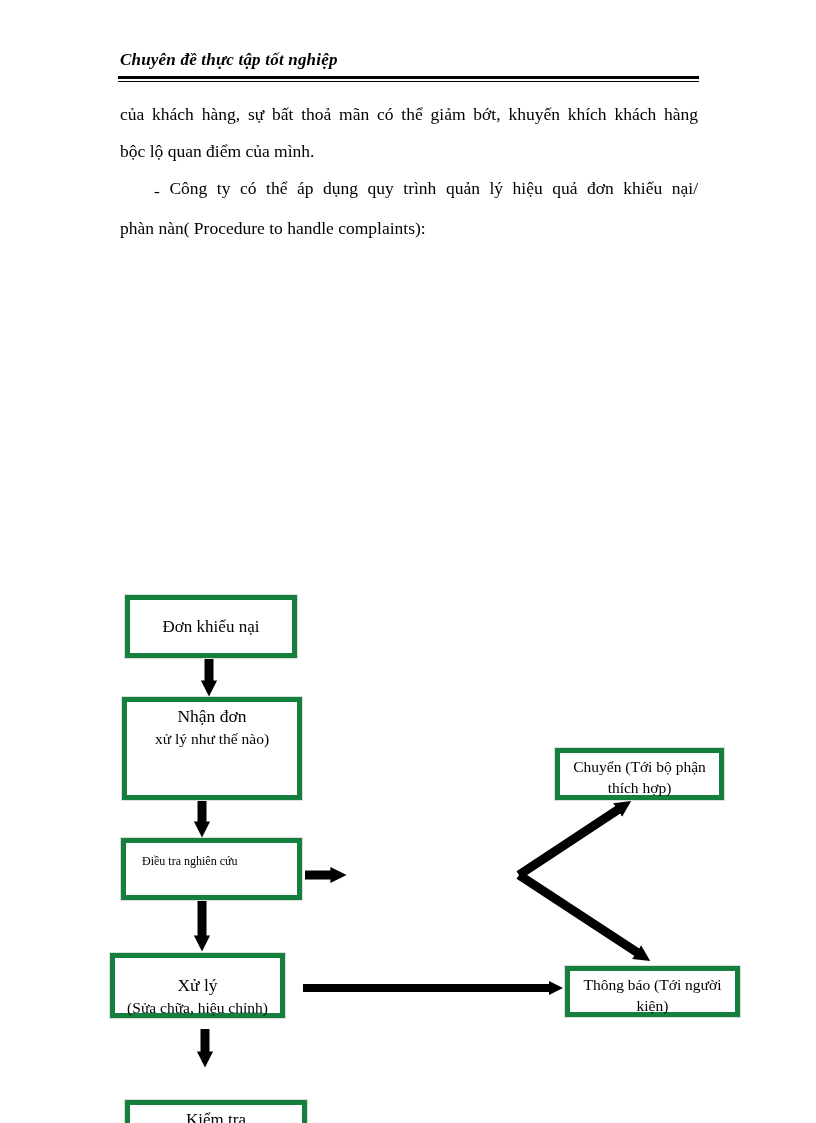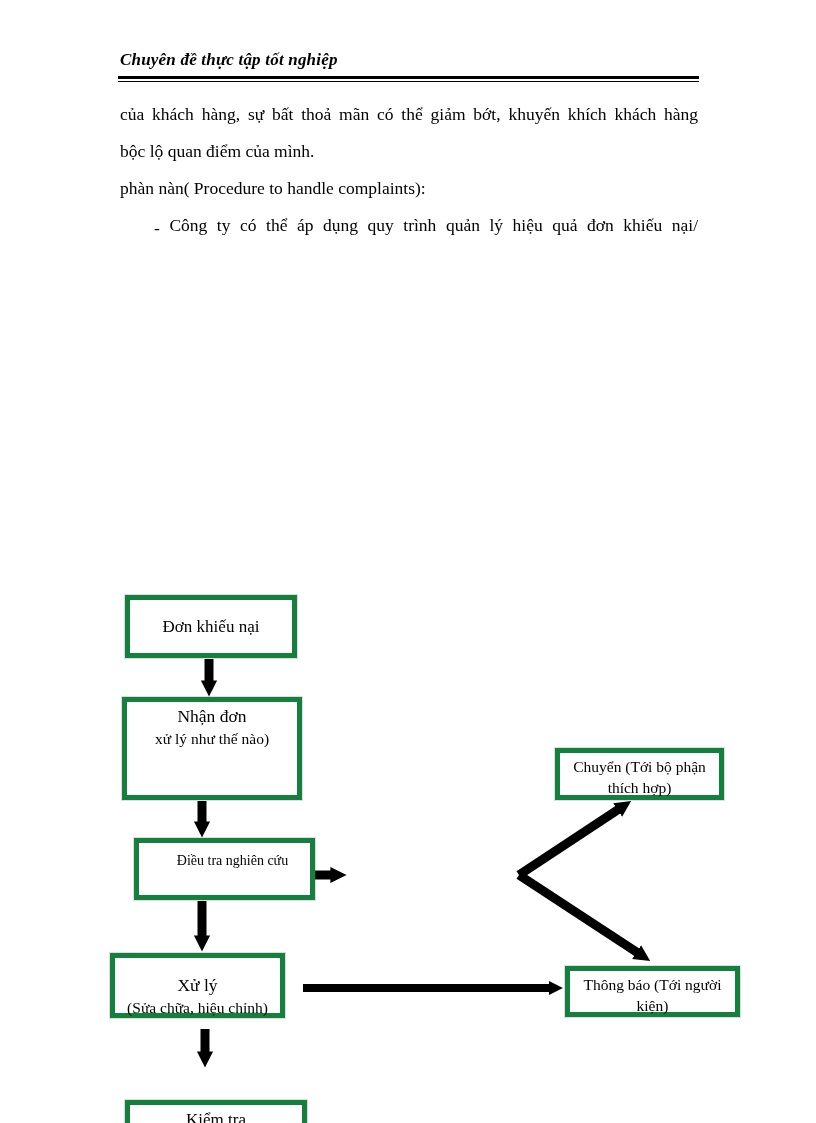--- a/index.html
+++ b/index.html
@@ -65,22 +65,22 @@
 <body>
 
 <div class="page">
 
   <div class="header-title">Chuyên đề thực tập tốt nghiệp</div>
   <div class="header-rule"></div>
 
   <div class="body-text">
     <span class="line just">của khách hàng, sự bất thoả mãn có thể giảm bớt, khuyến khích khách hàng</span>
     <span class="line">bộc lộ quan điểm của mình.</span>
+    <span class="line just indent"><span class="dash">-</span> <span>Công ty có thể áp dụng quy trình quản lý hiệu quả đơn khiếu nại/</span></span>
     <span class="line">phàn nàn( Procedure to handle complaints):</span>
-    <span class="line just indent"><span class="dash">-</span> <span>Công ty có thể áp dụng quy trình quản lý hiệu quả đơn khiếu nại/</span></span>
   </div>
 
   <svg class="arrows-svg" width="816" height="1123" viewBox="0 0 816 1123">
     <defs>
       <marker id="ah" viewBox="0 0 10 10" refX="1" refY="5" markerWidth="1.8" markerHeight="2.3" orient="auto" markerUnits="strokeWidth">
         <path d="M0,0 L10,5 L0,10 z" fill="#000"></path>
       </marker>
     </defs>
     <line x1="209" y1="659" x2="209" y2="682" stroke="#000" stroke-width="9" marker-end="url(#ah)"></line>
     <line x1="202" y1="801" x2="202" y2="823" stroke="#000" stroke-width="9" marker-end="url(#ah)"></line>
@@ -95,21 +95,21 @@
 
   <div class="fc-box fc-center" style="left:125px; top:595px; width:172px; height:63px;">
     <span>Đơn khiếu nại</span>
   </div>
 
   <div class="fc-box" style="left:122px; top:697px; width:180px; height:103px; padding-top:3px;">
     <div class="fc-title">Nhận đơn</div>
     <div class="fc-sub">xử lý như thế nào)</div>
   </div>
 
-  <div class="fc-box" style="left:134px; top:838px; width:181px; height:62px; text-align:center; padding:7px 0 0 16px; font-size:14px;">
+  <div class="fc-box" style="left:121px; top:838px; width:181px; height:62px; text-align:left; padding:7px 0 0 16px; font-size:12px;">
     <span>Điều tra nghiên cứu</span>
   </div>
 
 
   <div class="fc-box" style="left:555px; top:748px; width:169px; height:52px; padding-top:3px;">
     <div class="fc-sub">Chuyển (Tới bộ phận</div>
     <div class="fc-sub">thích hợp)</div>
   </div>
 
   <div class="fc-box" style="left:110px; top:953px; width:175px; height:65px; padding-top:16px;">

